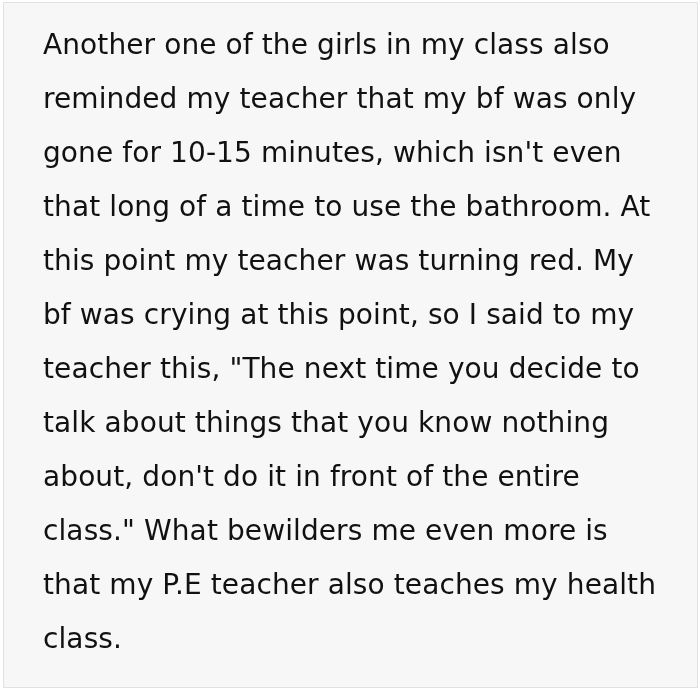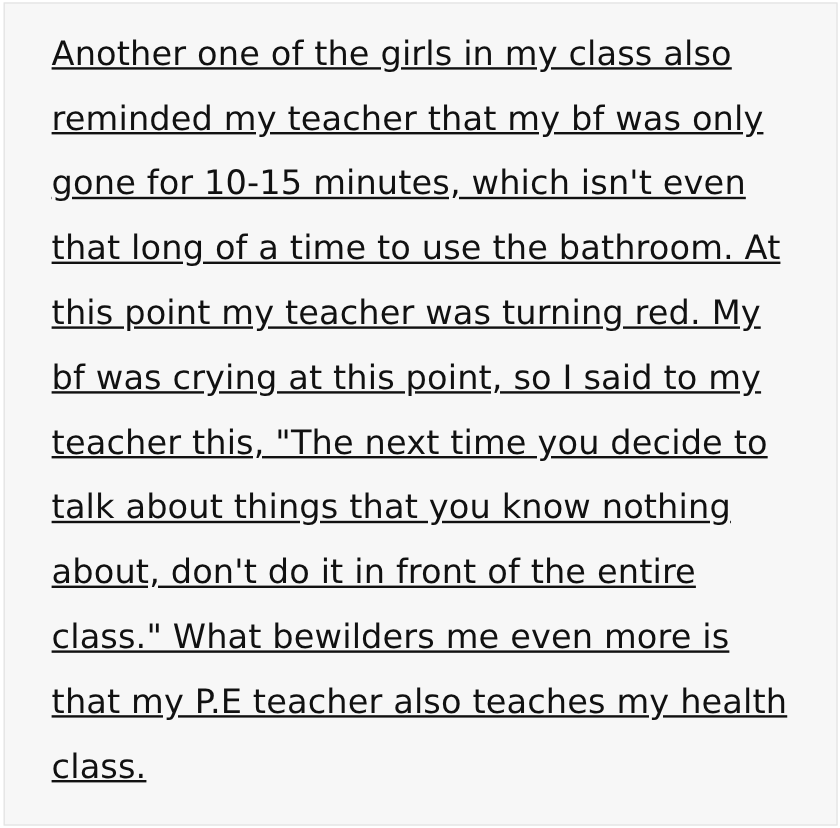--- a/index.html
+++ b/index.html
@@ -26,21 +26,20 @@
     overflow: hidden;
   }
   .quote-text {
     margin: 0;
     padding: 15px 6px 0 39px;
     font-size: 28px;
     line-height: 54px;
     color: var(--quote-text, #111111);
     white-space: pre-line;
     letter-spacing: 0.1px;
-    text-decoration: underline;
   }
 </style>
 </head>
 <body>
 
 <div class="quote-block">
   <p class="quote-text">Another one of the girls in my class also
 reminded my teacher that my bf was only
 gone for 10-15 minutes, which isn't even
 that long of a time to use the bathroom. At

